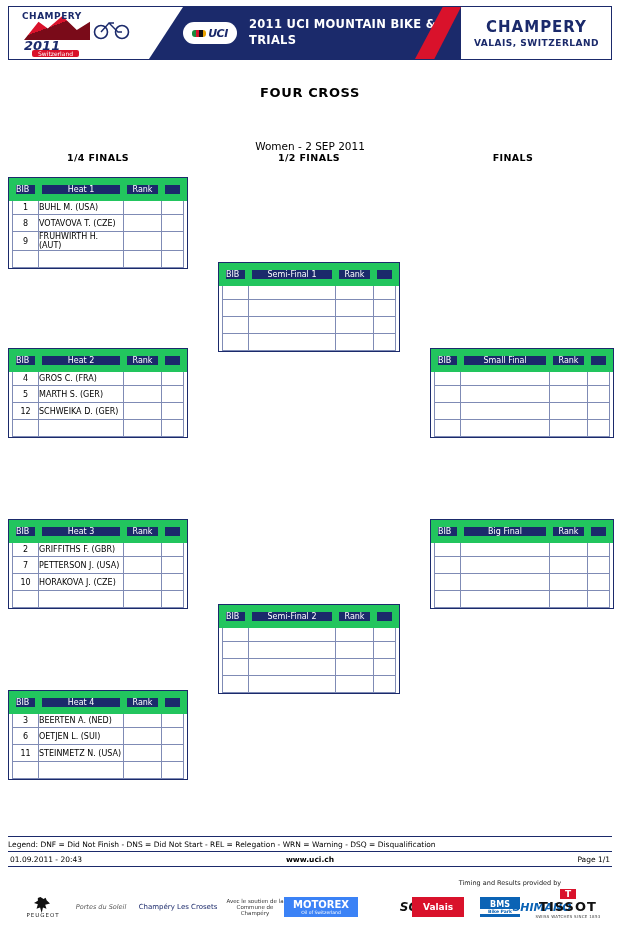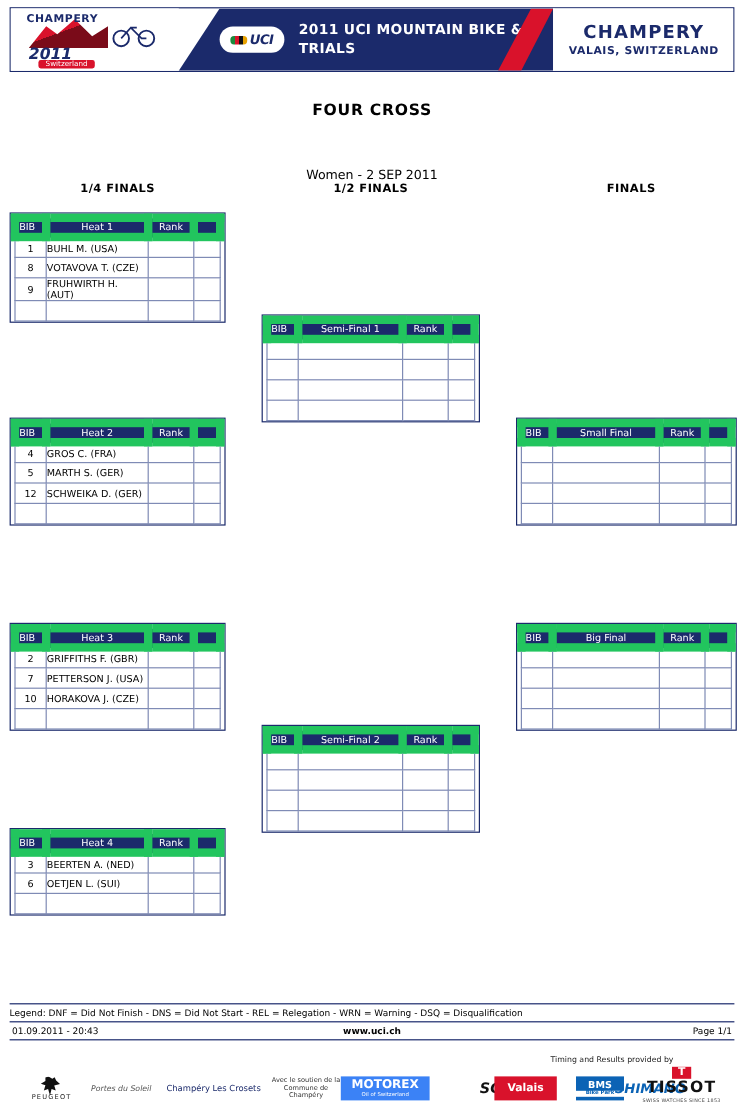--- a/index.html
+++ b/index.html
@@ -83,21 +83,21 @@
   .doc-sub {
     position:absolute; top:104px; left:0; width:620px; text-align:center;
     font-size:10.5px;
     margin-top:36px;
   }
 
   
   .round-head { position:absolute; font-size:9.5px; font-weight:bold; letter-spacing:.4px; text-align:center;}
   #rh0 { left:8px;  top:152px; width:180px; }
   #rh1 { left:218px;top:152px; width:182px; }
-  #rh2 { left:434px;top:152px; width:184px; }
+  #rh2 { left:421px;top:152px; width:184px; }
 
   
   .heat { position:absolute; border:1px solid #1b2a6b; background:#fff; }
   .heat table { border-collapse:collapse; width:100%; }
   .heat th, .heat td {
     border:1px solid #7f8bb5; height:17px; padding:0;
     font-size:8px; font-weight:normal;
   }
   .heat thead th {
     background:#1b2a6b; color:#fff; border:7px solid #22c55e; height:16px;
@@ -336,20 +336,26 @@
           <td class="c-name">BEERTEN A. (NED)</td>
           <td class="c-rank"></td>
           <td class="c-pad"></td>
         </tr>
       <tr>
           <td class="c-bib">6</td>
           <td class="c-name">OETJEN L. (SUI)</td>
           <td class="c-rank"></td>
           <td class="c-pad"></td>
         </tr>
+      <tr>
+          <td class="c-bib">11</td>
+          <td class="c-name">STEINMETZ N. (USA)</td>
+          <td class="c-rank"></td>
+          <td class="c-pad"></td>
+        </tr>
       <tr class="row-empty">
           <td class="c-bib"></td>
           <td class="c-name"></td>
           <td class="c-rank"></td>
           <td class="c-pad"></td>
         </tr>
     </tbody>
   </table>
 </div>
 

